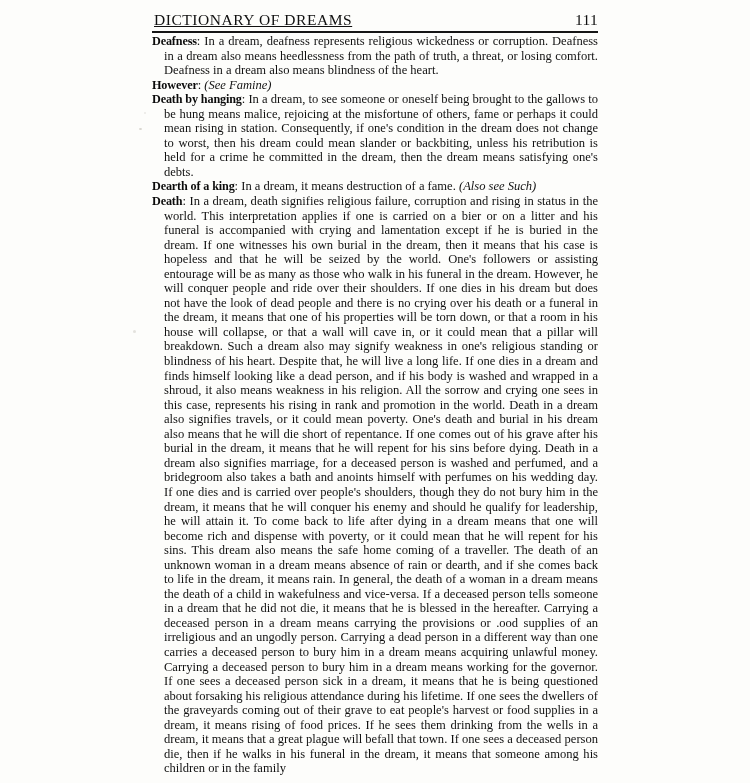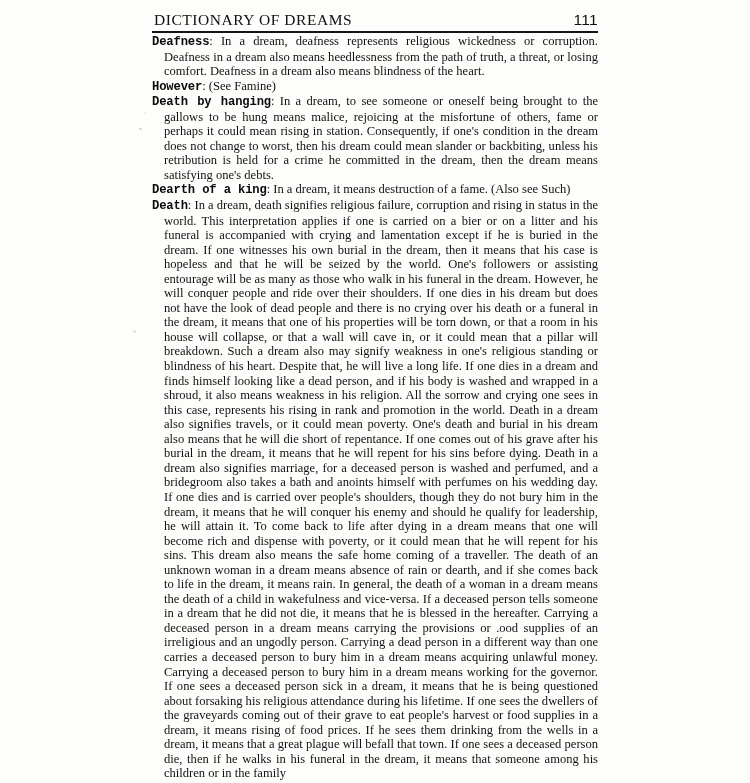--- a/index.html
+++ b/index.html
@@ -32,26 +32,27 @@
   }
   .head-title {
     position: absolute;
     left: 2px;
     top: 0;
     font-family: "Liberation Serif", serif;
     font-size: 15.5px;
     letter-spacing: 0.55px;
     color: #101010;
     white-space: nowrap;
+    text-decoration: underline;
   }
   .head-folio {
     position: absolute;
     right: 0px;
     top: 0;
-    font-family: Liberation Sans, sans-serif;
+    font-family: Liberation Serif, serif;
     font-size: 15.5px;
     letter-spacing: 0.3px;
     color: #101010;
   }
   .head-rule {
     position: absolute;
     left: 152px;
     top: 31px;
     width: 446px;
     height: 0;
@@ -77,28 +78,29 @@
     line-height: 14.55px;
     color: #111111;
     -webkit-font-smoothing: none;
   }
 
   .entry + .entry {
     margin-top: 0px;
   }
 
   .hw {
-    font-family: Liberation Mono, monospace;
+    font-family: Liberation Serif, serif;
     font-weight: bold;
     font-size: 12.2px;
     letter-spacing: -0.15px;
     color: #0b0b0b;
   }
 
   .xref {
+    font-style: italic;
   }
 
   
   .speck {
     position: absolute;
     background: #b9b6ad;
     border-radius: 50%;
     opacity: 0.55;
   }
   .speck.s1 { left: 139px; top: 128px; width: 3px; height: 2px; }

